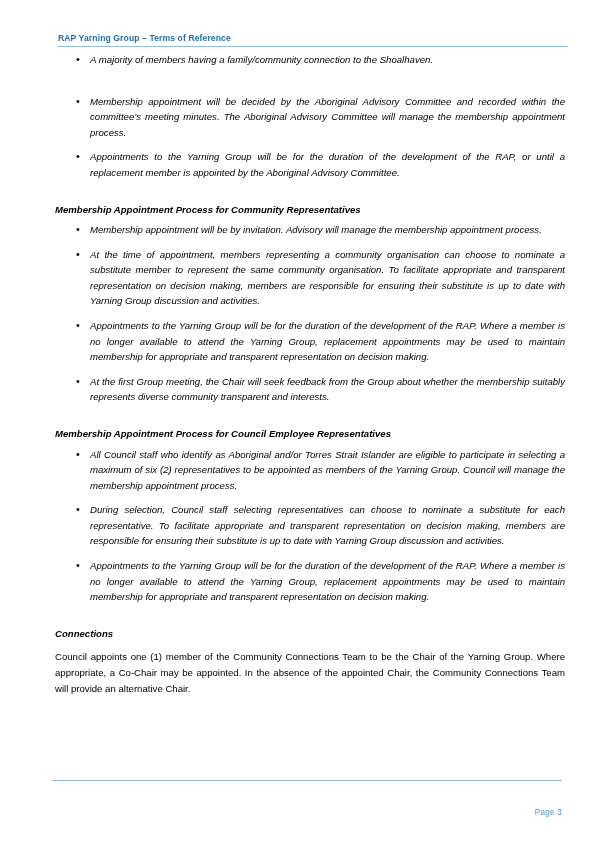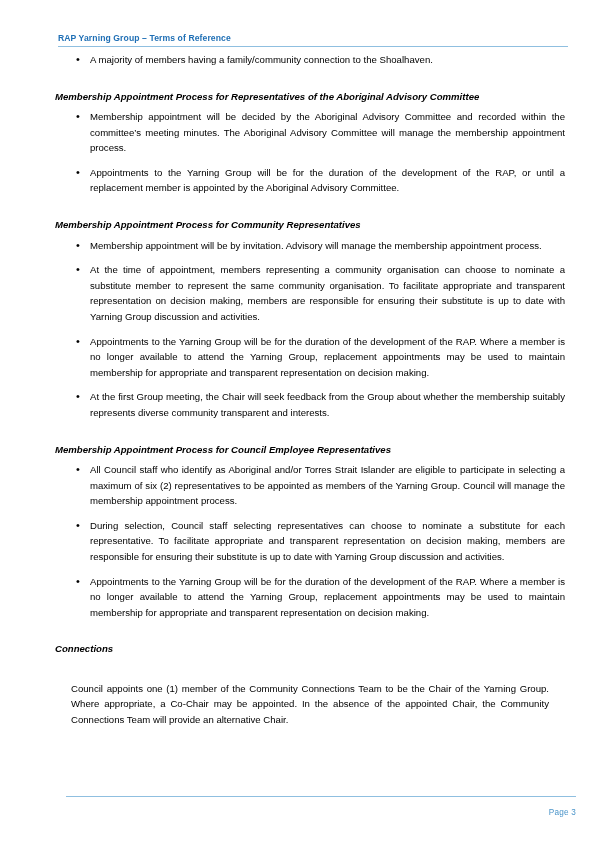--- a/index.html
+++ b/index.html
@@ -86,42 +86,42 @@
   }
   ul.bullets > li:last-child { margin-bottom: 0; }
   ul.bullets > li .bullet-dot {
     position: absolute;
     left: 21px;
     top: 0;
     font-size: 11px;
     line-height: 15.6px;
     color: #000000;
   }
-  ul.bullets > li .li-text { display: block; }
+  ul.bullets > li .li-text { display: block; font-style: italic; }
   
   ul.bullets > li .li-text { text-align-last: left; }
 
   p.body-para {
     font-size: 9.6px;
     line-height: 15.6px;
-    margin: 16px;
+    margin: 0;
     padding: 0;
     text-align: justify;
     text-justify: inter-word;
     text-align-last: left;
   }
 
   
   .doc-footer {
     position: absolute;
-    left: 66px;
+    left: 52px;
     bottom: 28px;
     width: 510px;
     border-top: 1.2px solid #8fbfe0;
-    padding-top: 4px;
+    padding-top: 20px;
     text-align: right;
   }
   .page-number {
     font-size: 8.2px;
     color: #4a94c9;
     letter-spacing: 0.2px;
   }
 </style>
 </head>
 <body>
@@ -136,21 +136,20 @@
 
     <ul class="bullets">
       <li>
         <span class="bullet-dot">•</span>
         <span class="li-text">A majority of members having a family/community connection to the Shoalhaven.</span>
       </li>
     </ul>
 
     <div class="spacer-lg"></div>
 
-    <h2 class="section-heading justify-all">Membership Appointment Process for Representatives of the Aboriginal Advisory Committee</h2>
     <div class="spacer-xs"></div>
     <ul class="bullets">
       <li>
         <span class="bullet-dot">•</span>
         <span class="li-text">Membership appointment will be decided by the Aboriginal Advisory Committee and recorded within the committee’s meeting minutes. The Aboriginal Advisory Committee will manage the membership appointment process.</span>
       </li>
       <li>
         <span class="bullet-dot">•</span>
         <span class="li-text">Appointments to the Yarning Group will be for the duration of the development of the RAP, or until a replacement member is appointed by the Aboriginal Advisory Committee.</span>
       </li>

